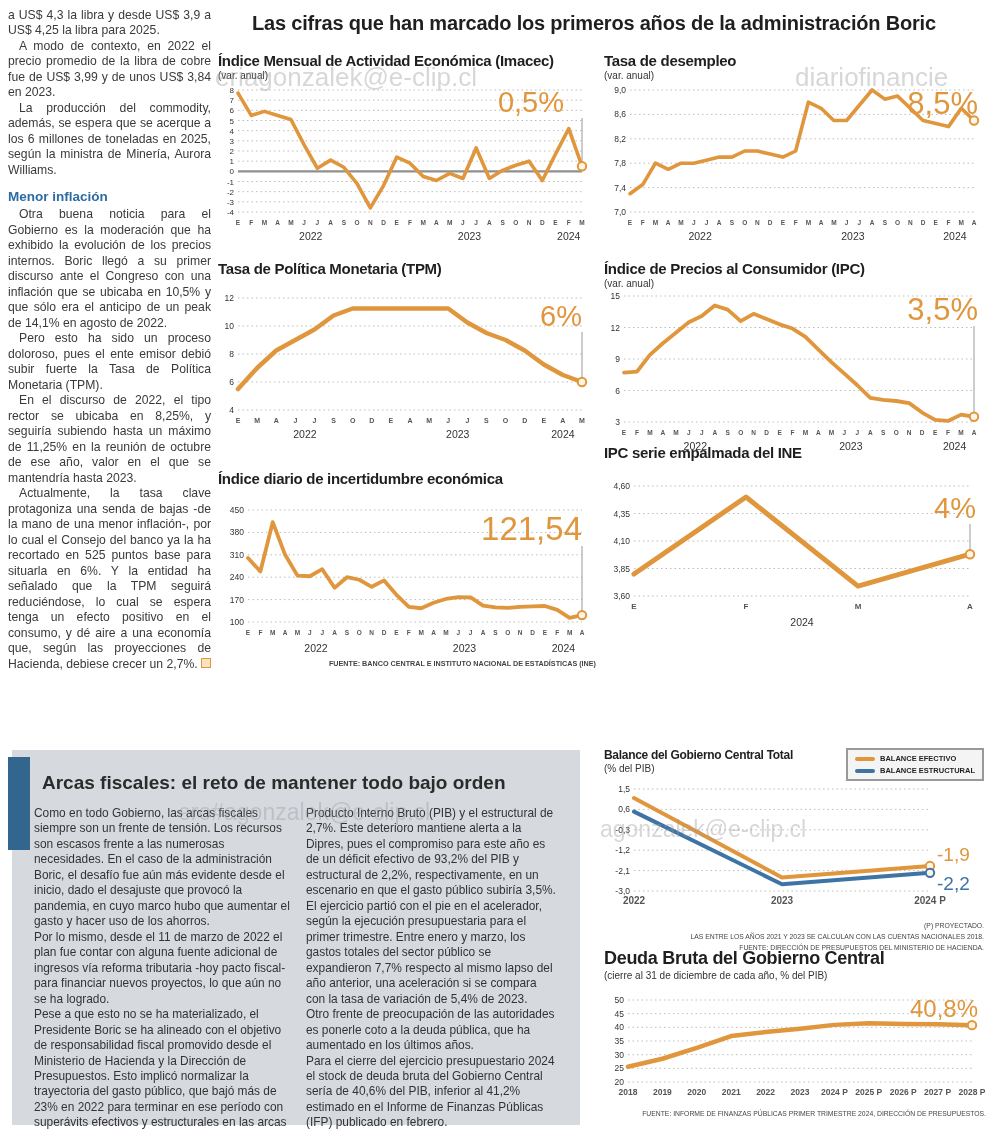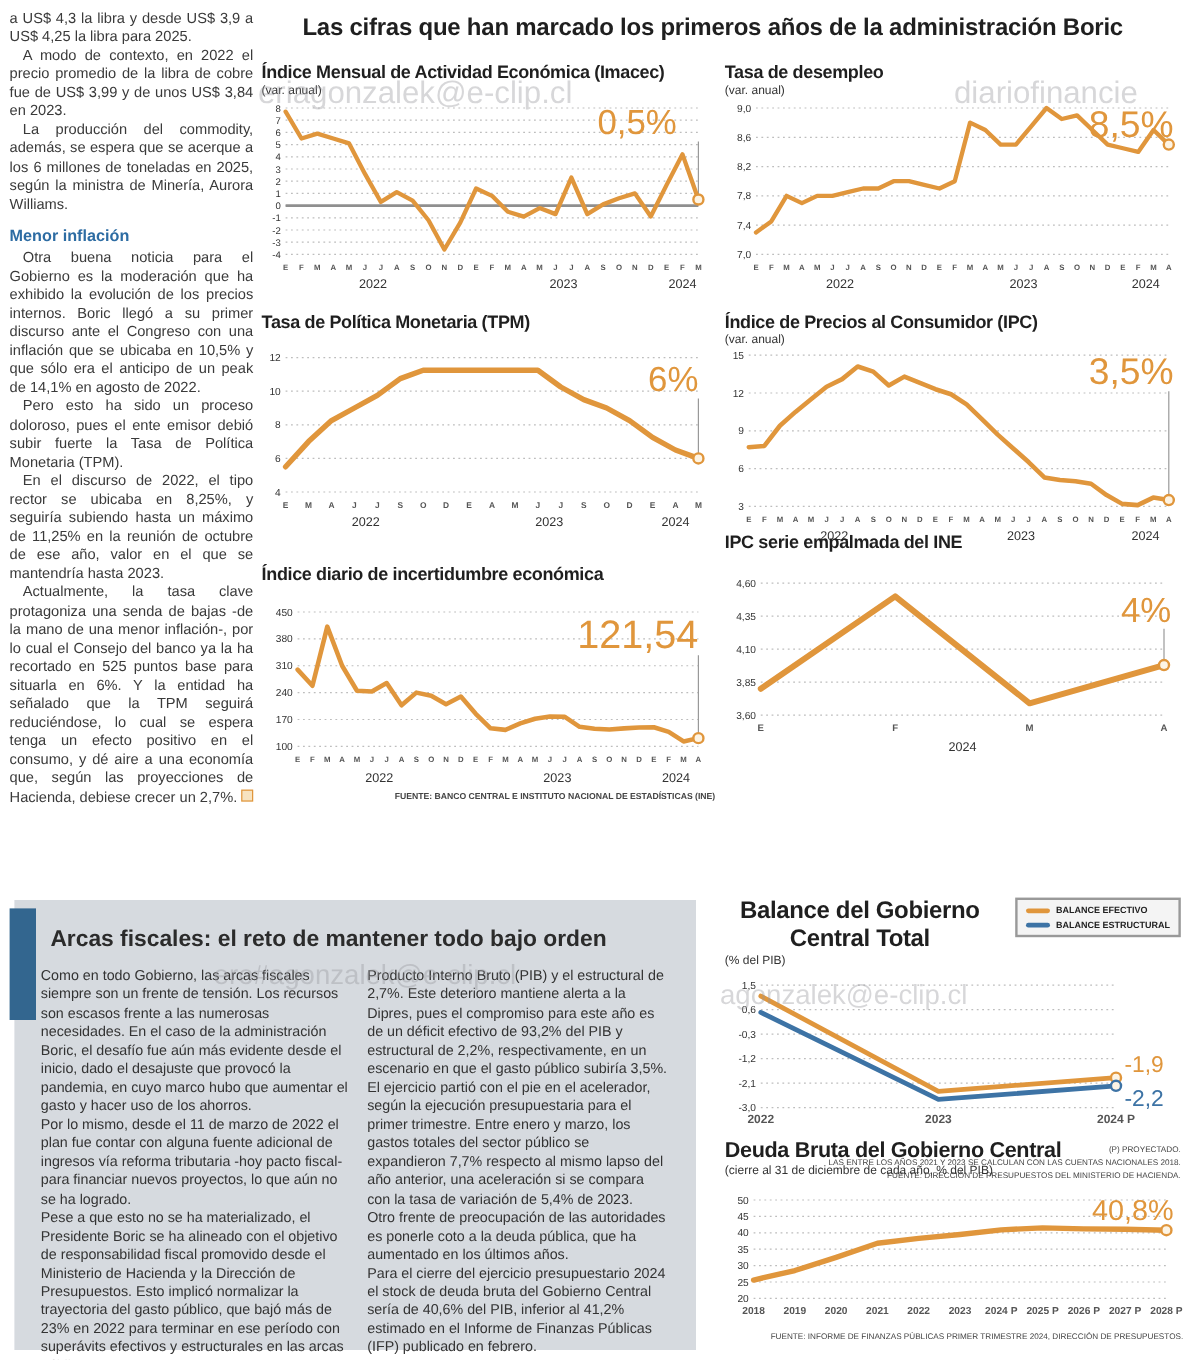--- a/index.html
+++ b/index.html
@@ -36,21 +36,21 @@
   .bluebar{position:absolute;left:8px;top:757px;width:22px;height:93px;background:#33668F;}
   .arcas-title{position:absolute;left:42px;top:772px;width:525px;font-size:19px;
                font-weight:bold;color:#2b2b2b;}
   .arcas-col{position:absolute;top:806px;font-size:11.9px;line-height:1.3;color:#333;}
   .arcas-col p{margin:0;}
   #arcas-col1{left:34px;width:258px;}
   #arcas-col2{left:306px;width:252px;}
 
   #c-balance{left:604px;top:748px;width:380px;}
   #c-deuda{left:604px;top:948px;width:382px;}
-  #c-balance .chart-title{width:225px;font-size:20px;text-align:center;}
+  #c-balance .chart-title{width:225px;font-size:12px;}
   #c-deuda .chart-title{font-size:18px;}
   .legend{position:absolute;right:0;top:0;border:2px solid #999;background:#F4F4F4;
           padding:4px 7px;display:flex;flex-direction:column;gap:3px;}
   .legend-row{display:flex;align-items:center;gap:5px;text-align:right;}
   .legend-dash{width:20px;height:4px;border-radius:2px;}
   .legend-label{font-size:7.5px;font-weight:bold;color:#222;}
   .footnotes{width:100%;text-align:right;font-size:6.8px;line-height:1.6;color:#444;margin-top:2px;}
   .chart-source{width:100%;text-align:right;font-size:6.8px;color:#444;margin-top:2px;}
 
   .watermark{position:absolute;color:rgba(150,150,155,0.38);pointer-events:none;

